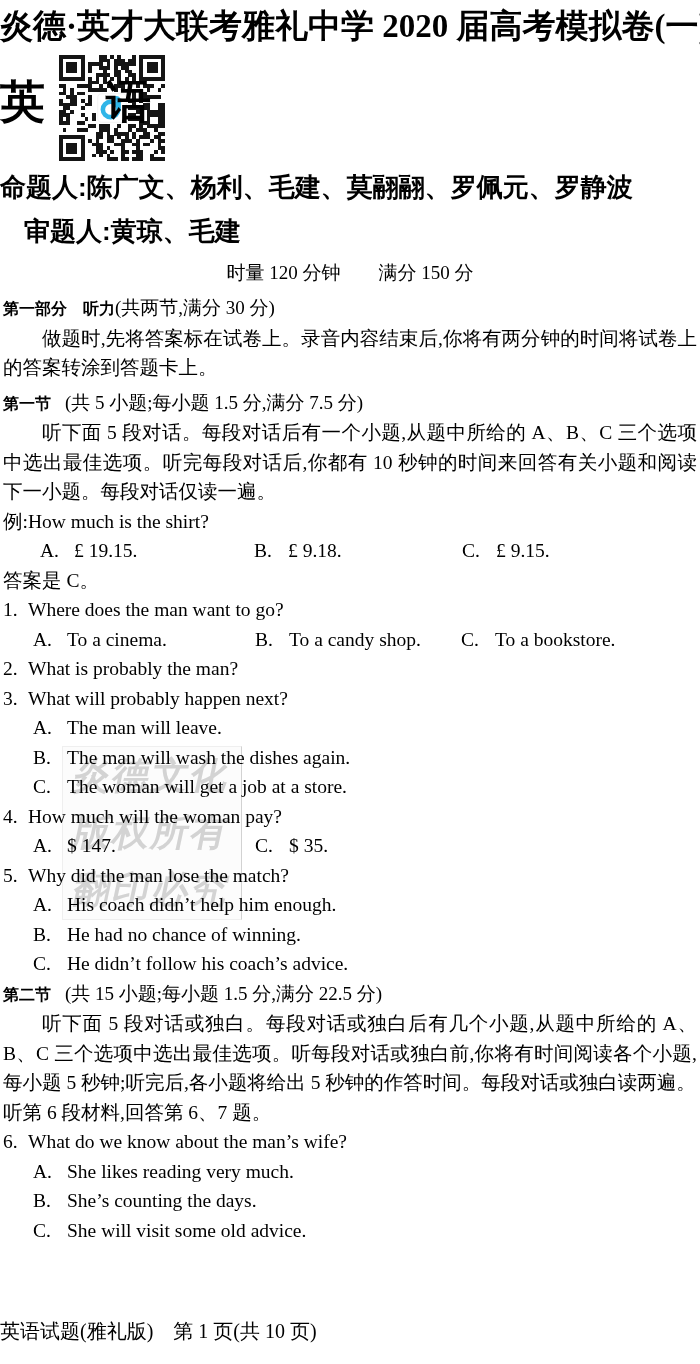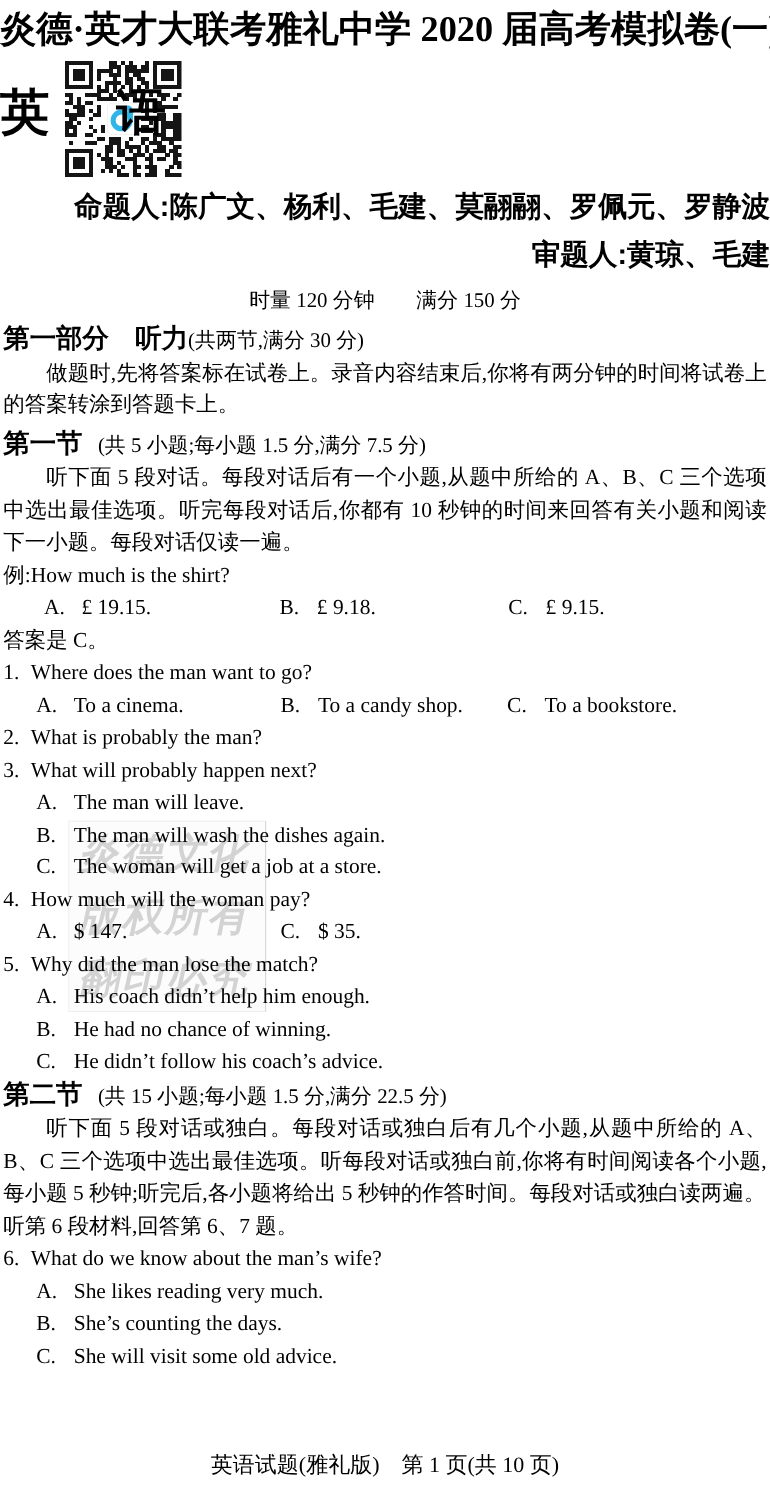--- a/index.html
+++ b/index.html
@@ -12,21 +12,21 @@
     position:absolute;top:4px;left:0;right:0;text-align:center;
     font-size:33px;font-weight:900;letter-spacing:0px;white-space:nowrap;
     font-family:"Liberation Serif","DejaVu Serif",serif;
   }
   .qr{position:absolute;left:59px;top:55px;width:106px;height:106px;}
   .subject-title{
     position:absolute;top:72px;left:0;right:0;text-align:left;
     font-size:45px;font-weight:900;letter-spacing:8px;
   }
   .setters,.reviewers{
-    position:absolute;left:0;right:0;text-align:right;font-weight:700;
+    position:absolute;left:0;right:0;text-align:left;font-weight:700;
     font-family:"Liberation Sans","DejaVu Sans",sans-serif;font-size:26px;white-space:nowrap;
   }
   .setters{top:170px;}
   .reviewers{top:214px;padding-left:24px;}
   .duration{
     position:absolute;top:260px;left:0;right:0;text-align:center;font-size:19px;
   }
   
   .watermark{
     position:absolute;left:62px;top:746px;width:180px;height:174px;z-index:0;
@@ -39,42 +39,42 @@
     font-size:37px;font-weight:700;letter-spacing:2px;color:#c6c6c6;opacity:.75;
     transform:skewX(-12deg);white-space:nowrap;
   }
   
   .content{
     position:absolute;top:293px;left:3px;right:3px;z-index:1;
     font-size:19.5px;line-height:29.5px;
   }
   .sec-heading{white-space:nowrap;}
   .sec-bold{
-    font-family:"Liberation Sans","DejaVu Sans",sans-serif;font-weight:700;font-size:24px;
+    font-family:"Liberation Sans","DejaVu Sans",sans-serif;font-weight:700;font-size:16px;
   }
   .sec-note{font-size:19px;}
   .gap-note{margin-left:14px;}
   .mt5{margin-top:5px;}
   .para{text-align:justify;text-indent:39px;}
   .flush{text-indent:0;}
   .q-line{display:flex;}
   .q-num{flex:none;width:25px;}
   .q-text{flex:1;}
   .opt-row{display:flex;margin-left:30px;}
   .opt-row.ex{margin-left:37px;}
   .col-a{width:222px;flex:none;}
   .opt-row.ex .col-a{width:214px;}
   .col-b{width:206px;flex:none;}
   .opt-row.ex .col-b{width:208px;}
   .col-c{flex:1;}
   .L{display:inline-block;width:34px;}
   .opt-stack-line{display:flex;margin-left:30px;}
   
   .footer{
-    position:absolute;bottom:19px;left:0;right:0;text-align:center;font-size:20px;z-index:1;
+    position:absolute;bottom:19px;left:0;right:0;font-size:20px;z-index:1;
   }
 </style>
 </head>
 <body>
 
 <div class="page">
 
   <div class="masthead">炎德·英才大联考雅礼中学 2020 届高考模拟卷(一)</div>
 
   <svg class="qr" id="qr-svg" viewBox="0 0 29 29" xmlns="http://www.w3.org/2000/svg">

